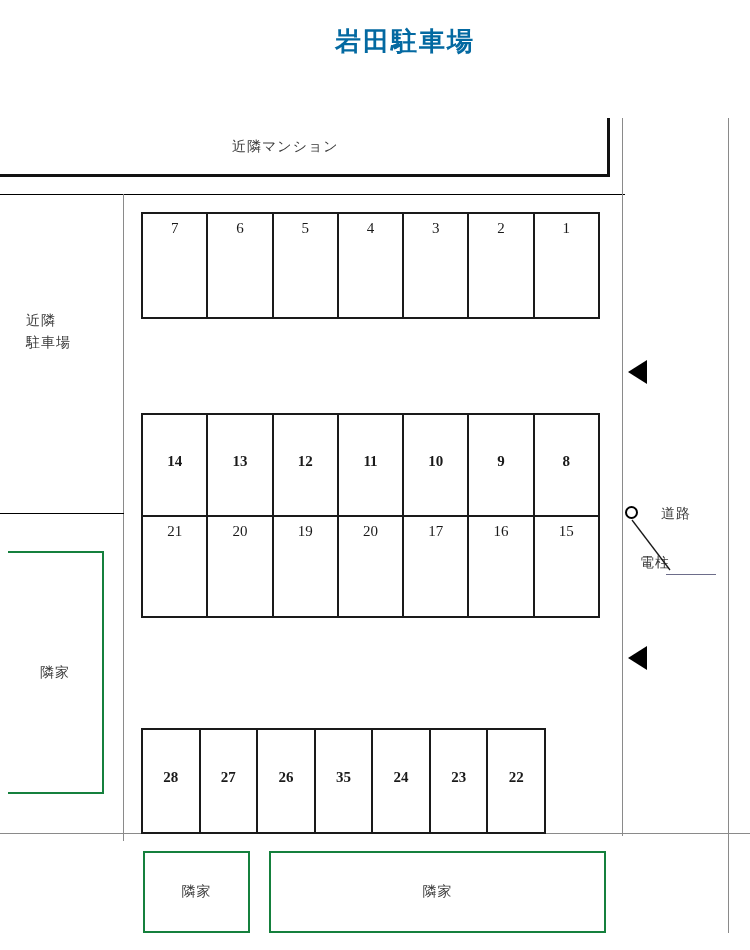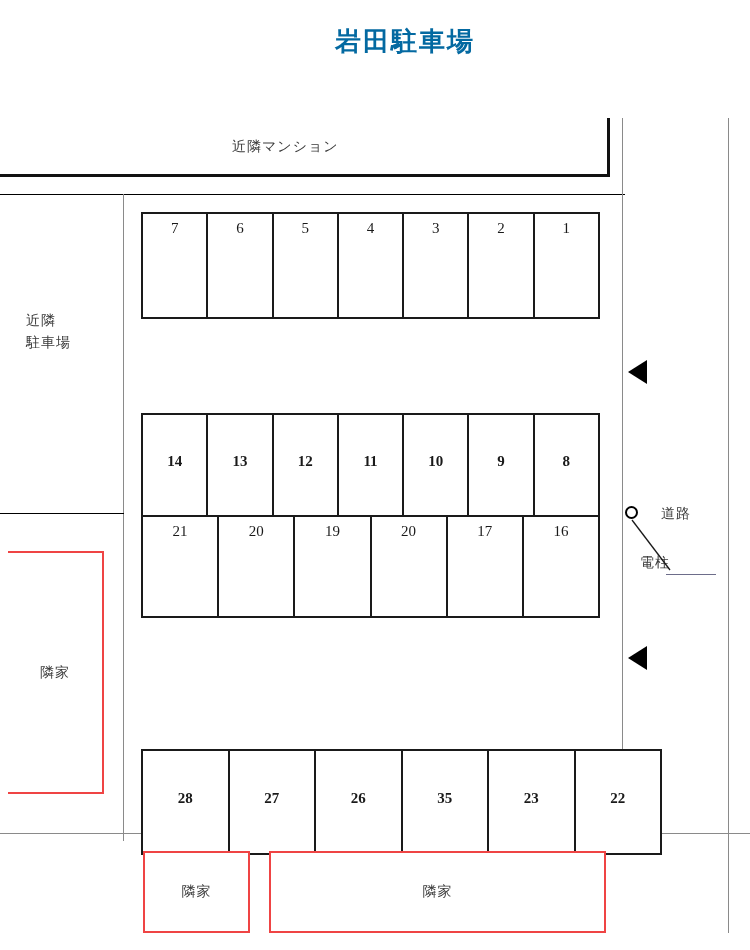--- a/index.html
+++ b/index.html
@@ -86,21 +86,21 @@
     display: flex;
     flex: 1 1 0;
     border: 2px solid #1a1a1a;
     box-sizing: border-box;
   }
   .stacked-row.row-lower { border-top: none; }
 
   
   .house-box {
     position: absolute;
-    border: 2px solid #ef4444;
+    border: 2px solid #15803d;
     box-sizing: border-box;
     background: #ffffff;
     display: flex;
     align-items: center;
     justify-content: center;
   }
   .house-box.open-left { border-left: none; }
   .house-label,
   .map-label {
     font-size: 14px;
@@ -225,35 +225,41 @@
       </div>
       <div class="park-cell num-top">
         <span class="park-num">20</span>
       </div>
       <div class="park-cell num-top">
         <span class="park-num">17</span>
       </div>
       <div class="park-cell num-top">
         <span class="park-num">16</span>
       </div>
-    </div>
-  </div>
-
-  <div class="park-block" style="left:141px; top:749px; width:521px; height:106px;">
+      <div class="park-cell num-top">
+        <span class="park-num">15</span>
+      </div>
+    </div>
+  </div>
+
+  <div class="park-block" style="left:141px; top:728px; width:405px; height:106px;">
     <div class="park-cell num-bottom">
       <span class="park-num">28</span>
     </div>
     <div class="park-cell num-bottom">
       <span class="park-num">27</span>
     </div>
     <div class="park-cell num-bottom">
       <span class="park-num">26</span>
     </div>
     <div class="park-cell num-bottom">
       <span class="park-num">35</span>
+    </div>
+    <div class="park-cell num-bottom">
+      <span class="park-num">24</span>
     </div>
     <div class="park-cell num-bottom">
       <span class="park-num">23</span>
     </div>
     <div class="park-cell num-bottom">
       <span class="park-num">22</span>
     </div>
   </div>
 
   <div class="house-box open-left" style="left:8px; top:551px; width:96px; height:243px;">

